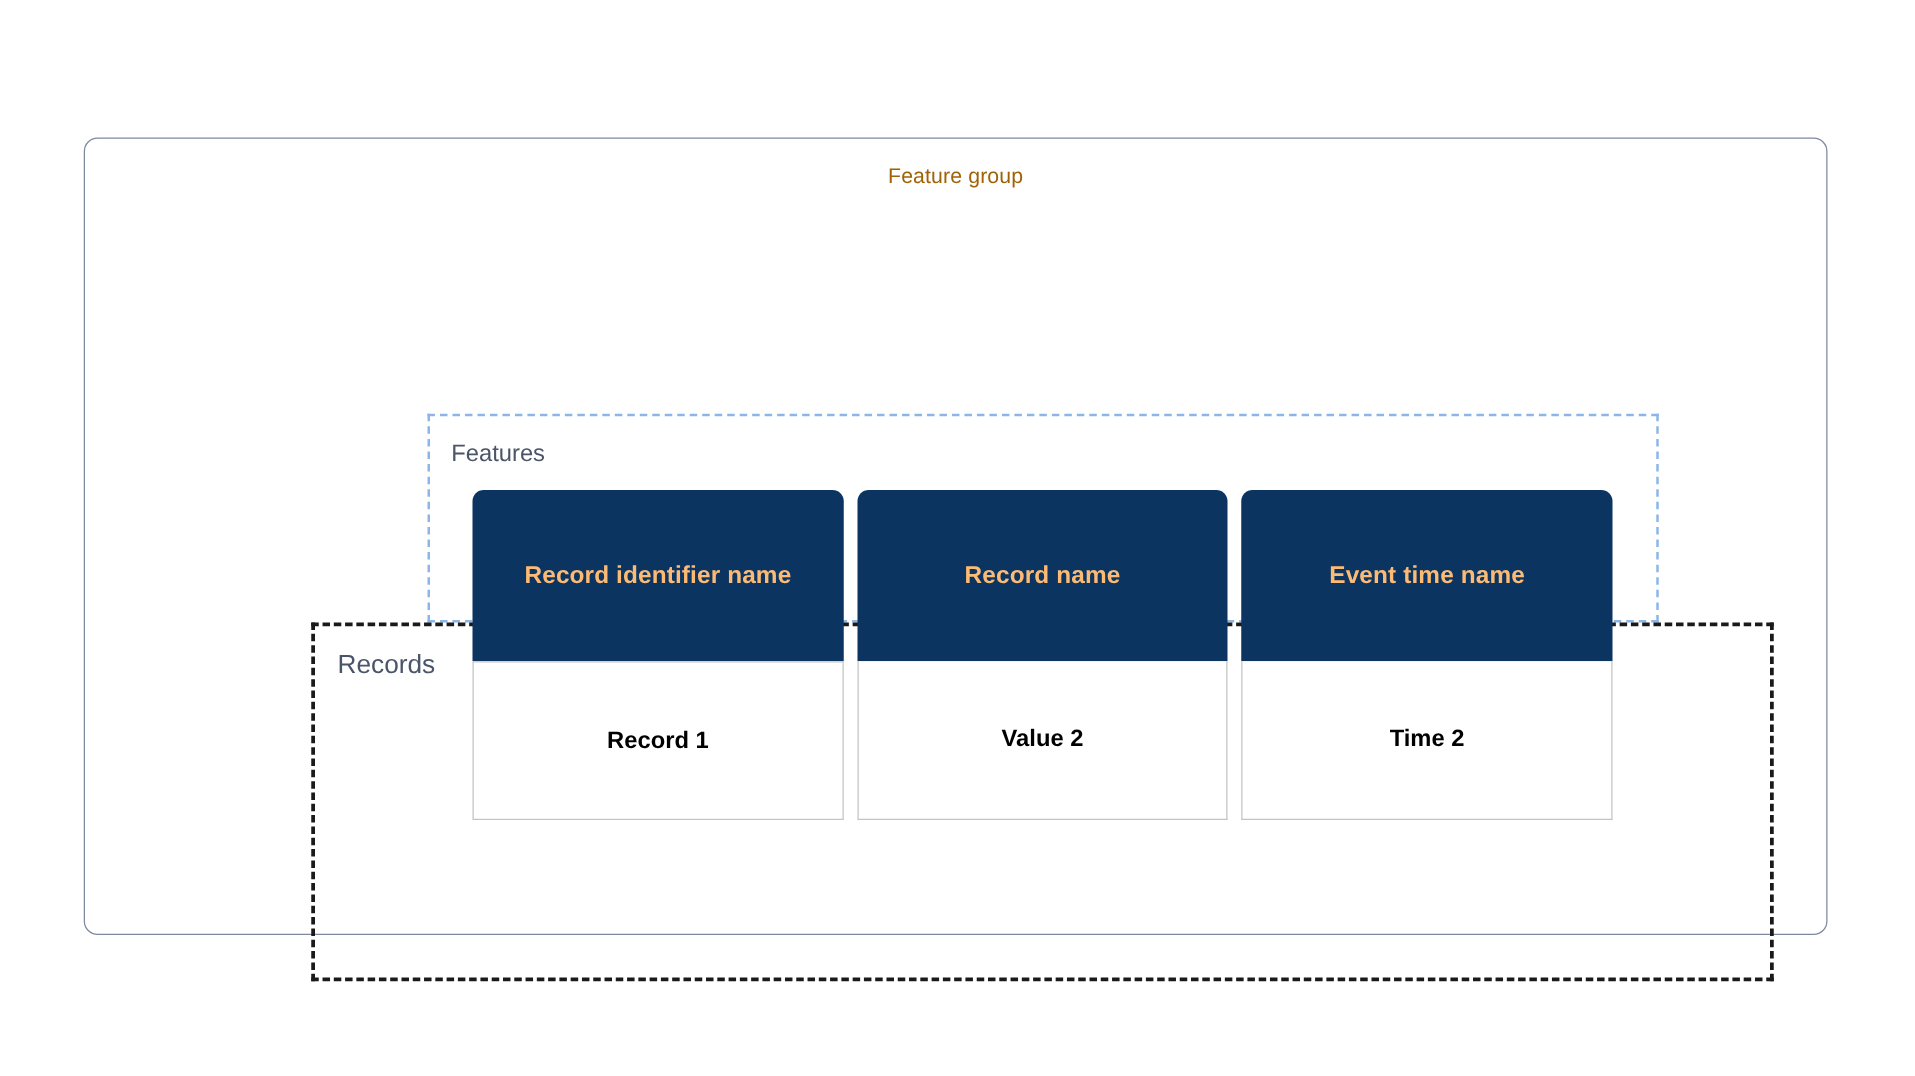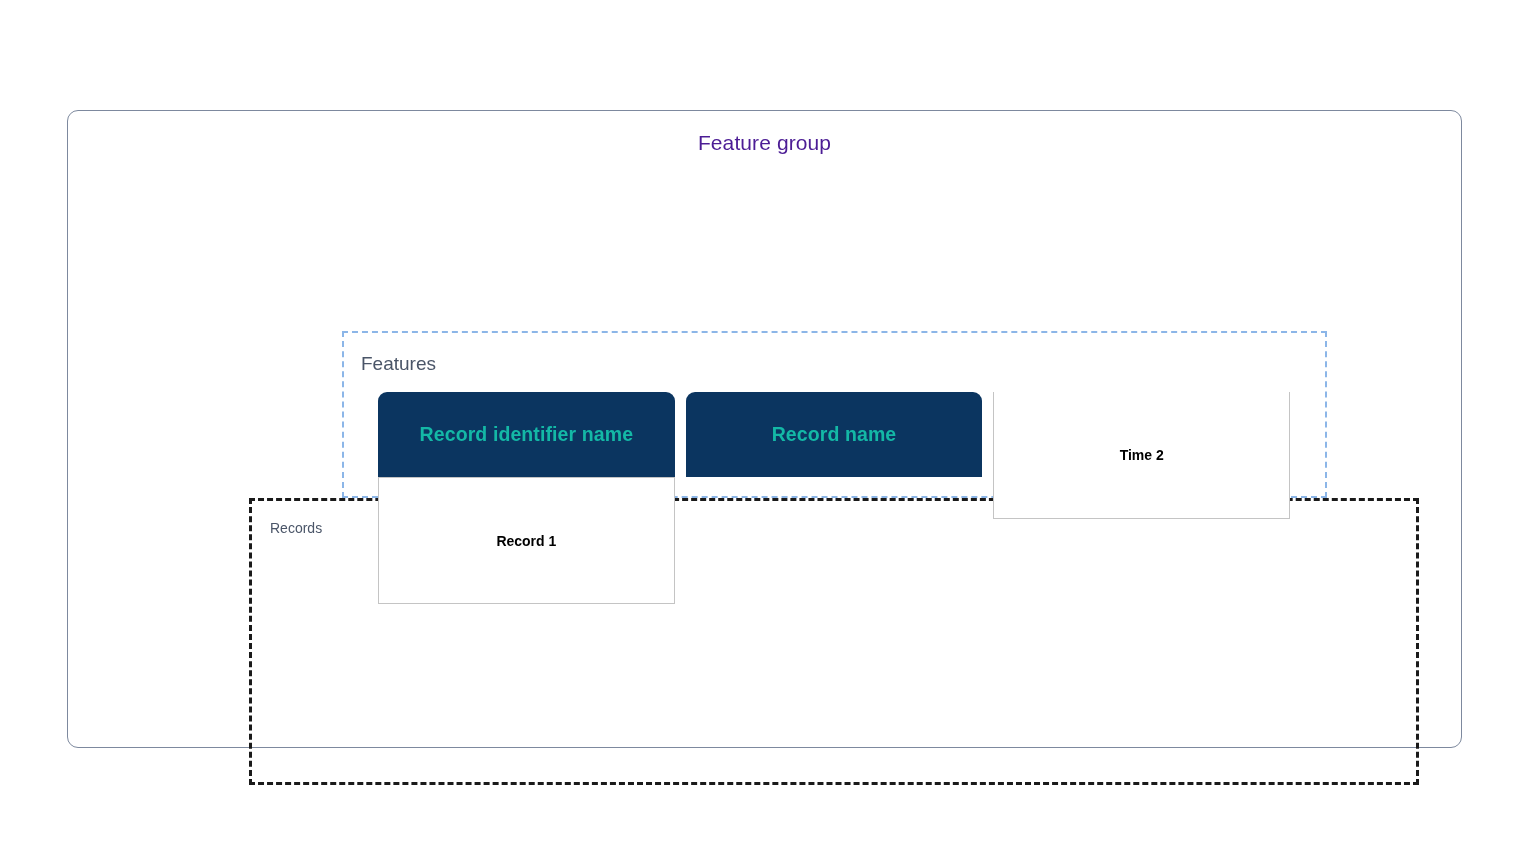--- a/index.html
+++ b/index.html
@@ -27,22 +27,22 @@
     border-radius: 11px;
     background: #ffffff;
   }
 
   #feature-group-title {
     position: absolute;
     left: 0;
     top: 20px;
     width: 100%;
     text-align: center;
-    font-size: 21px;
-    color: #4c1d95;
+    font-size: 17px;
+    color: #a16207;
     letter-spacing: 0.1px;
   }
 
   
   #features-box {
     position: absolute;
     left: 274px;
     top: 220px;
     width: 985px;
     height: 167px;
@@ -68,21 +68,21 @@
     height: 287px;
     box-sizing: border-box;
     border: 3px dashed #1a1a1a;
     background: transparent;
   }
 
   #records-label {
     position: absolute;
     left: 202px;
     top: 409px;
-    font-size: 14px;
+    font-size: 21px;
     color: #4a5568;
   }
 
   
   #table-area {
     position: absolute;
     left: 310px;
     top: 281px;
     width: 912px;
     height: 362px;
@@ -90,44 +90,44 @@
     gap: 11px;
   }
 
   .table-column {
     display: flex;
     flex-direction: column;
     width: 297px;
   }
 
   .header-cell {
-    height: 85px;
+    height: 137px;
     background: #0b3560;
     border-radius: 9px 9px 0 0;
     display: flex;
     align-items: center;
     justify-content: center;
-    color: #14b8a6;
+    color: #fdba74;
     font-weight: bold;
     font-size: 19.5px;
     letter-spacing: 0.1px;
     box-sizing: border-box;
   }
 
   .data-cell {
     height: 127px;
     background: #ffffff;
     border: 1.4px solid #c4c4c4;
     border-top: none;
     display: flex;
     align-items: center;
     justify-content: center;
     color: #000000;
     font-weight: bold;
-    font-size: 14px;
+    font-size: 19px;
     box-sizing: border-box;
   }
 
   .data-cell.first-data {
     border-top: 1.4px solid #c4c4c4;
   }
 </style>
 </head>
 <body>
 
@@ -143,20 +143,22 @@
 
   <div id="table-area">
 
     <div class="table-column">
       <div class="header-cell">Record identifier name</div>
       <div class="data-cell first-data">Record 1</div>
     </div>
 
     <div class="table-column">
       <div class="header-cell">Record name</div>
+      <div class="data-cell">Value 2</div>
     </div>
 
     <div class="table-column">
+      <div class="header-cell">Event time name</div>
       <div class="data-cell">Time 2</div>
     </div>
 
   </div>
 </div>
 
 </body></html>

